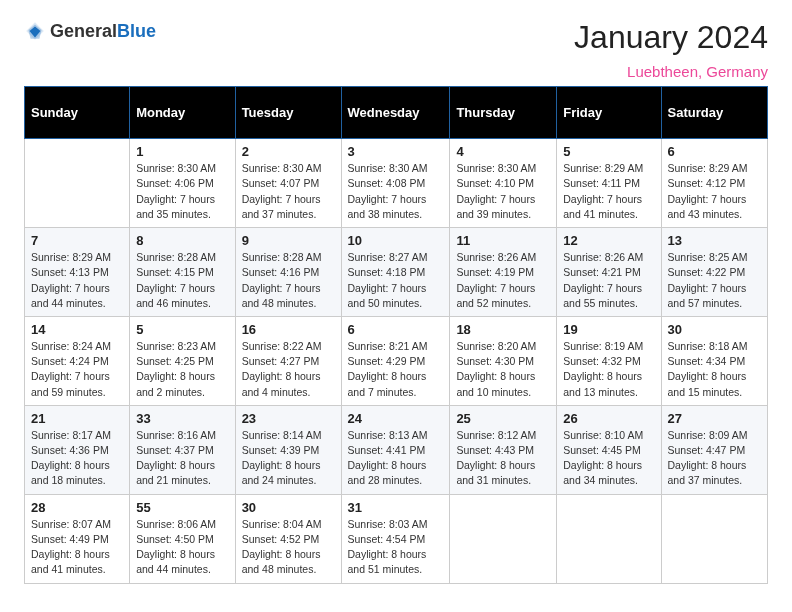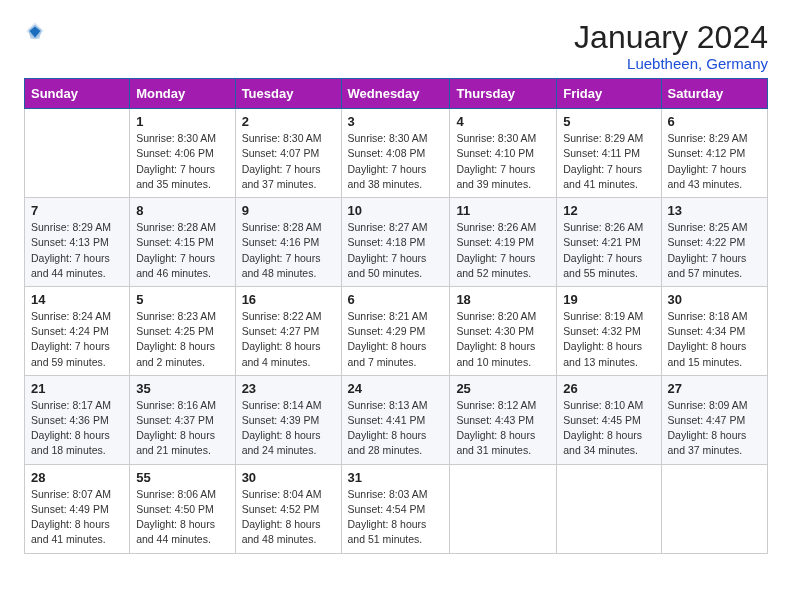--- a/index.html
+++ b/index.html
@@ -41,34 +41,34 @@
       text-align: right;
     }
     .main-title {
       font-size: 32px;
       font-weight: normal;
       color: #222;
       line-height: 1.1;
     }
     .subtitle {
       font-size: 15px;
-      color: #1d4ed8;
-      margin-top: 0;
+      color: #ec4899;
+      margin-top: 8px;
     }
     .calendar {
       width: 100%;
       border-collapse: collapse;
       border: 1px solid #ccc;
     }
     .calendar th {
-      background-color: #a21caf;
+      background-color: #000000;
       color: #fff;
       font-size: 13px;
       font-weight: bold;
-      padding: 7px 6px;
+      padding: 18px 6px;
       text-align: left;
       border: 1px solid #2060a0;
     }
     .calendar td {
       vertical-align: top;
       border: 1px solid #ccc;
       padding: 5px 6px;
       width: 113px;
       min-height: 90px;
       background: #fff;
@@ -95,20 +95,25 @@
 </head>
 <body>
 
 <div class="header-row">
   <div class="logo">
     <svg class="logo-icon" viewBox="0 0 40 40" xmlns="http://www.w3.org/2000/svg">
       <polygon points="20,4 36,20 20,36 4,20" fill="#1a6ebd" opacity="0.15"></polygon>
       <polygon points="20,8 32,18 28,34 12,34 8,18" fill="#1a6ebd" opacity="0.3"></polygon>
       <polygon points="20,12 30,20 20,32 10,20" fill="#1a6ebd"></polygon>
     </svg>
+    <div>
+      <div>
+        <span class="logo-text-general">General</span><span class="logo-text-blue">Blue</span>
+      </div>
+    </div>
   </div>
   <div class="title-block">
     <div class="main-title">January 2024</div>
     <div class="subtitle">Luebtheen, Germany</div>
   </div>
 </div>
 
 <table class="calendar">
   <thead>
     <tr>
@@ -208,21 +213,21 @@
           <span class="day-number">30</span>
           <div class="day-info">Sunrise: 8:18 AM<br>Sunset: 4:34 PM<br>Daylight: 8 hours and 15 minutes.</div>
         </td>
       </tr>
       <tr>
         <td>
           <span class="day-number">21</span>
           <div class="day-info">Sunrise: 8:17 AM<br>Sunset: 4:36 PM<br>Daylight: 8 hours and 18 minutes.</div>
         </td>
         <td>
-          <span class="day-number">35</span>
+          <span class="day-number">33</span>
           <div class="day-info">Sunrise: 8:16 AM<br>Sunset: 4:37 PM<br>Daylight: 8 hours and 21 minutes.</div>
         </td>
         <td>
           <span class="day-number">23</span>
           <div class="day-info">Sunrise: 8:14 AM<br>Sunset: 4:39 PM<br>Daylight: 8 hours and 24 minutes.</div>
         </td>
         <td>
           <span class="day-number">24</span>
           <div class="day-info">Sunrise: 8:13 AM<br>Sunset: 4:41 PM<br>Daylight: 8 hours and 28 minutes.</div>
         </td>

